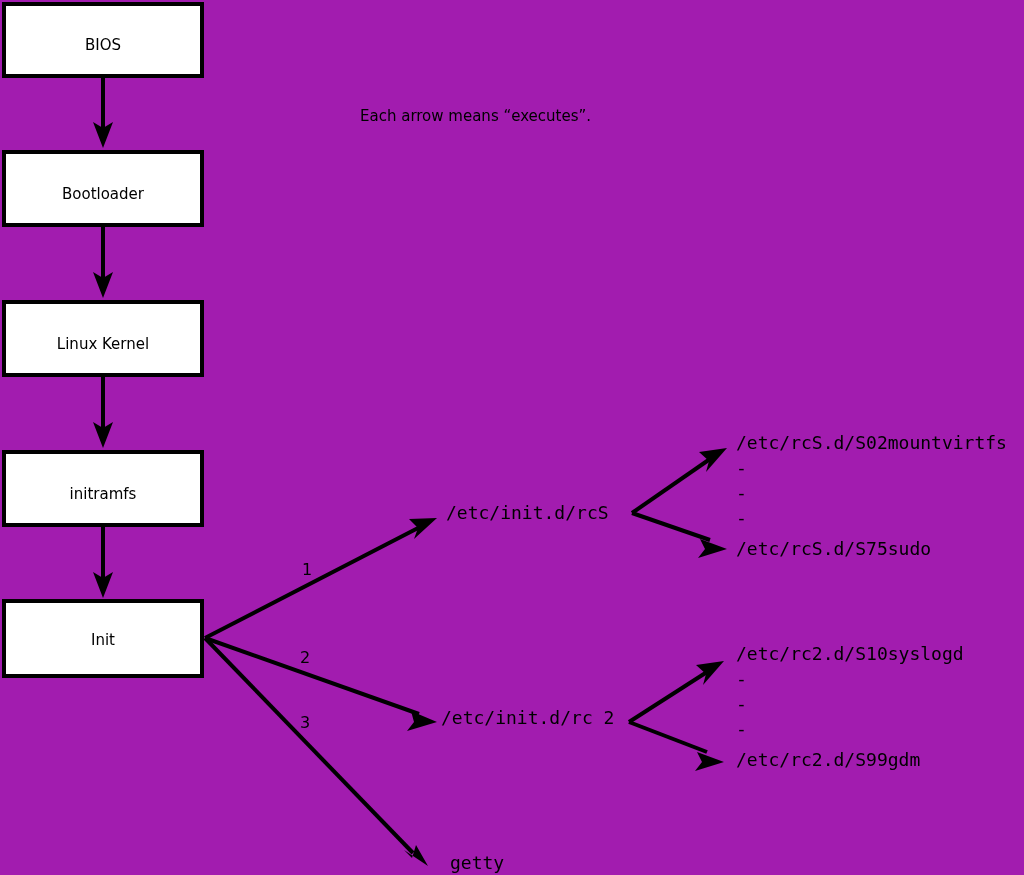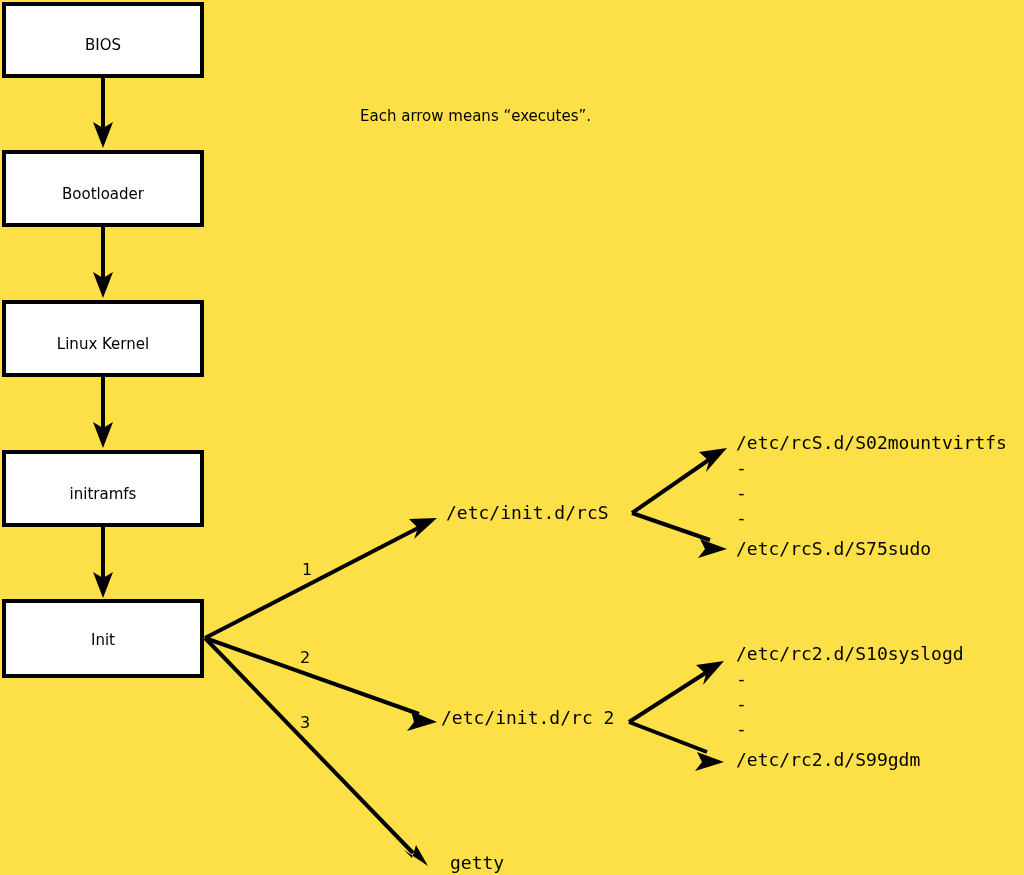--- a/index.html
+++ b/index.html
@@ -9,21 +9,21 @@
     background: #ffffff;
   }
   body {
     font-family: "Liberation Sans", sans-serif;
     color: #000000;
   }
   #canvas {
     position: relative;
     width: 1024px;
     height: 875px;
-    background: #fde047;
+    background: #a21caf;
     overflow: hidden;
   }
   #diagram-svg {
     position: absolute;
     left: 0;
     top: 0;
     width: 1024px;
     height: 875px;
   }
   .box-label {

